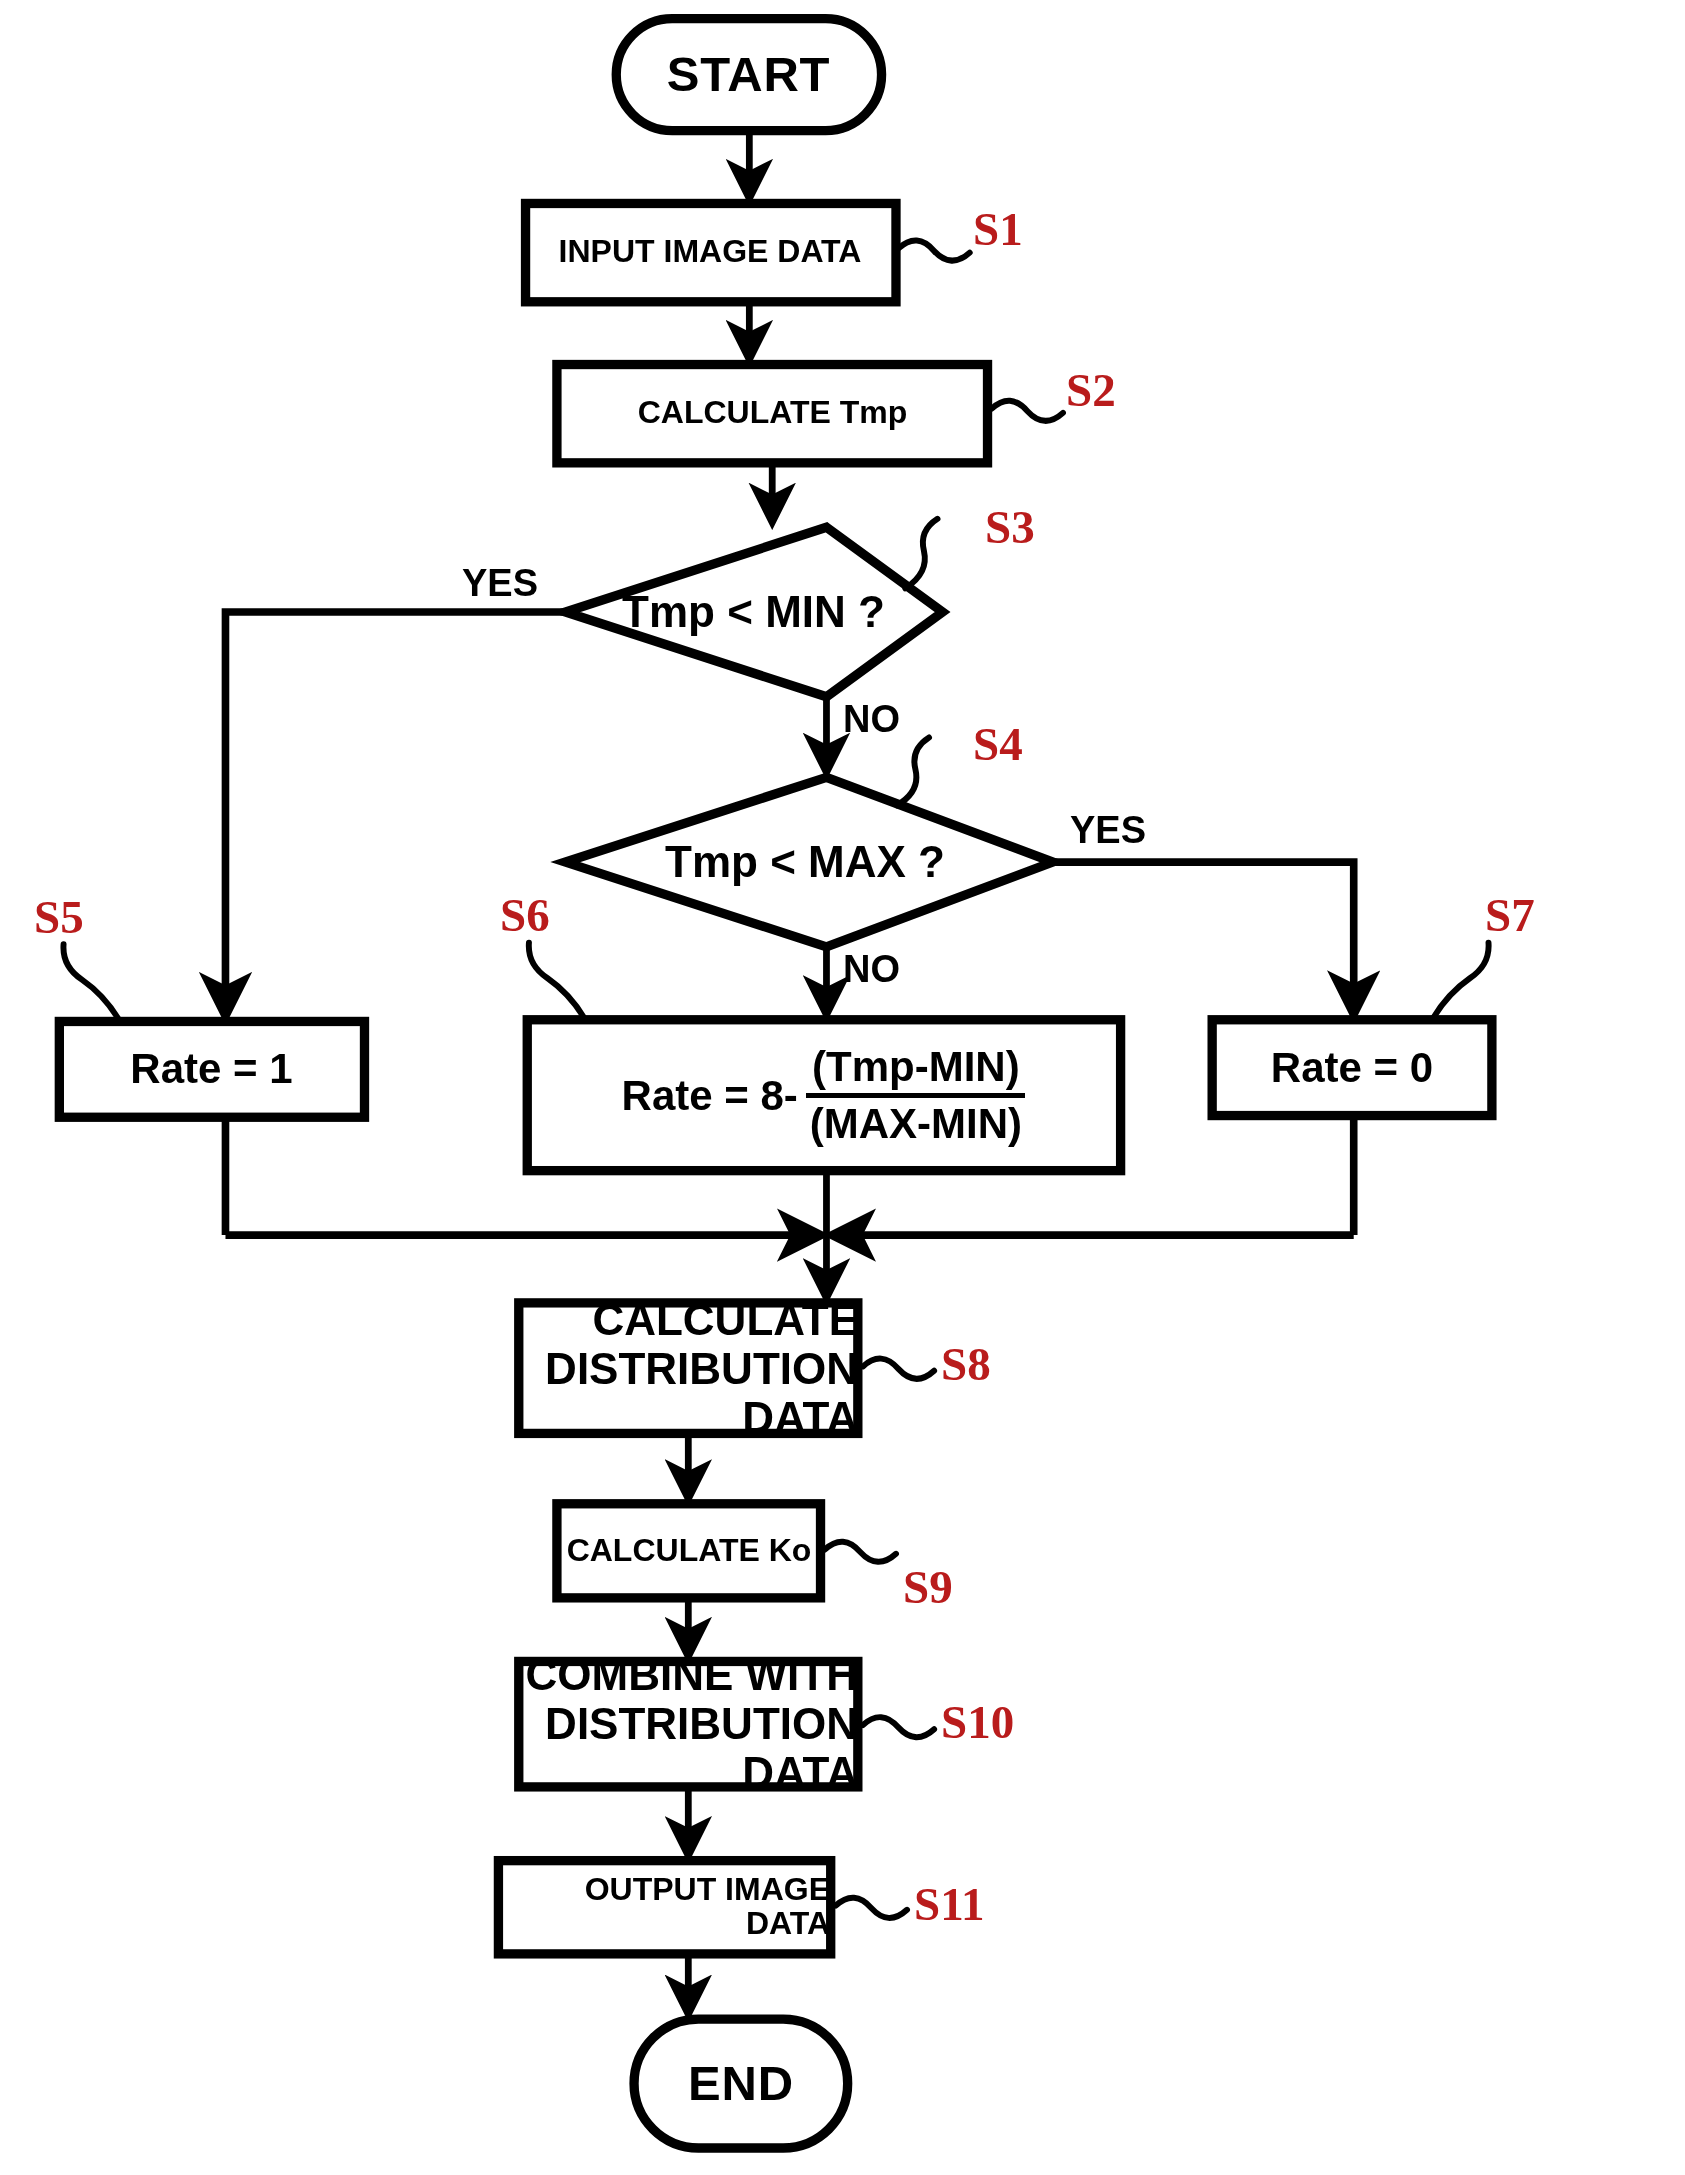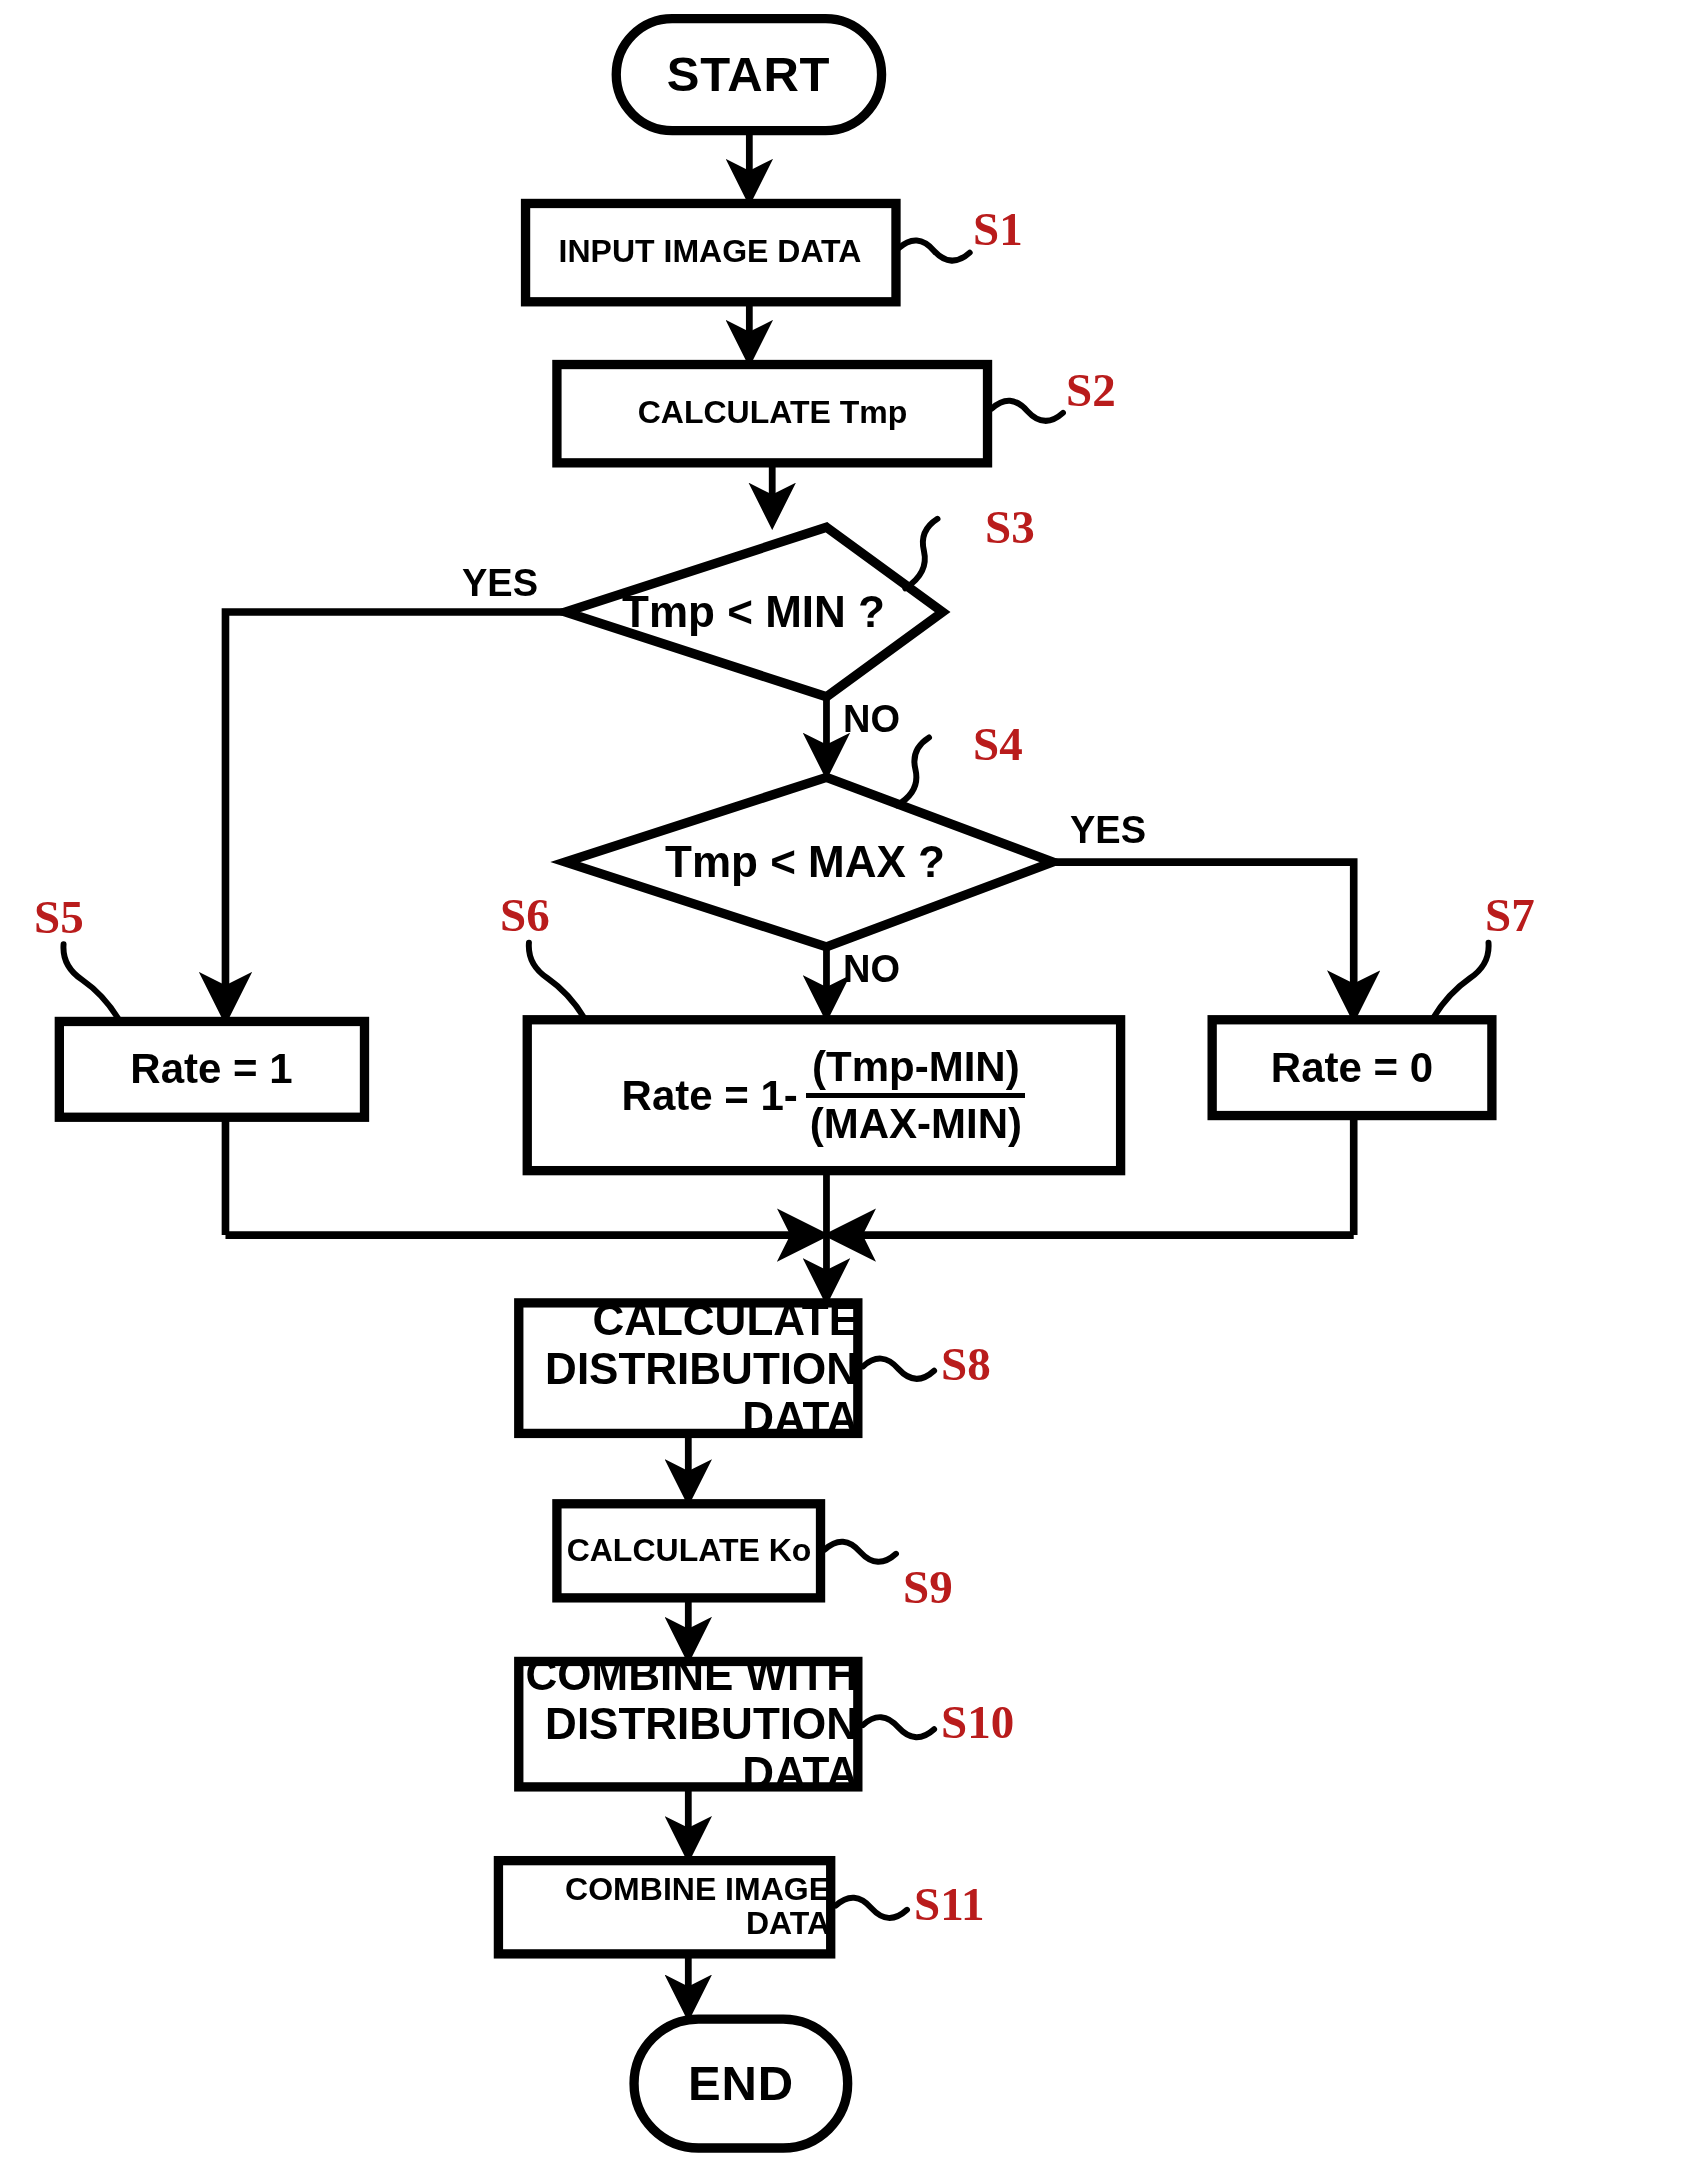--- a/index.html
+++ b/index.html
@@ -186,39 +186,39 @@
 
   <div class="node-label decision-label" style="left:565px; top:561px; width:377px; height:102px;">Tmp &lt; MIN ?</div>
 
   <div class="node-label process-label" style="left:557px; top:364px; width:431px; height:98px;">CALCULATE Tmp</div>
 
   <div class="node-label decision-label" style="left:593px; top:811px; width:424px; height:102px;">Tmp &lt; MAX ?</div>
 
   <div class="node-label rate-label" style="left:59px; top:1021px; width:305px; height:96px;">Rate = 1</div>
 
   <div class="formula" style="left:527px; top:1020px; width:593px; height:151px;">
-    <span class="lhs">Rate = 1-</span>
+    <span class="lhs">Rate = 8-</span>
     <span class="frac">
       <span class="num">(Tmp-MIN)</span>
       <span class="bar"></span>
       <span class="den">(MAX-MIN)</span>
     </span>
   </div>
 
   <div class="node-label rate-label" style="left:1212px; top:1020px; width:280px; height:96px;">Rate = 0</div>
 
   <div class="node-label process-label two-line" style="left:519px; top:1303px; width:339px; height:131px;">CALCULATE
 DISTRIBUTION DATA</div>
 
   <div class="node-label process-label" style="left:557px; top:1504px; width:264px; height:94px;">CALCULATE Ko</div>
 
   <div class="node-label process-label two-line" style="left:519px; top:1661px; width:339px; height:125px;">COMBINE WITH
 DISTRIBUTION DATA</div>
 
-  <div class="node-label process-label" style="left:498px; top:1860px; width:332px; height:93px;">COMBINE IMAGE DATA</div>
+  <div class="node-label process-label" style="left:498px; top:1860px; width:332px; height:93px;">OUTPUT IMAGE DATA</div>
 
   <div class="node-label terminator-label" style="left:634px; top:2019px; width:214px; height:129px;">END</div>
 
   <div class="edge-label" style="left:462px; top:562px;">YES</div>
 
   <div class="edge-label" style="left:843px; top:698px;">NO</div>
 
   <div class="edge-label" style="left:1070px; top:809px;">YES</div>
 
   <div class="edge-label" style="left:843px; top:948px;">NO</div>

